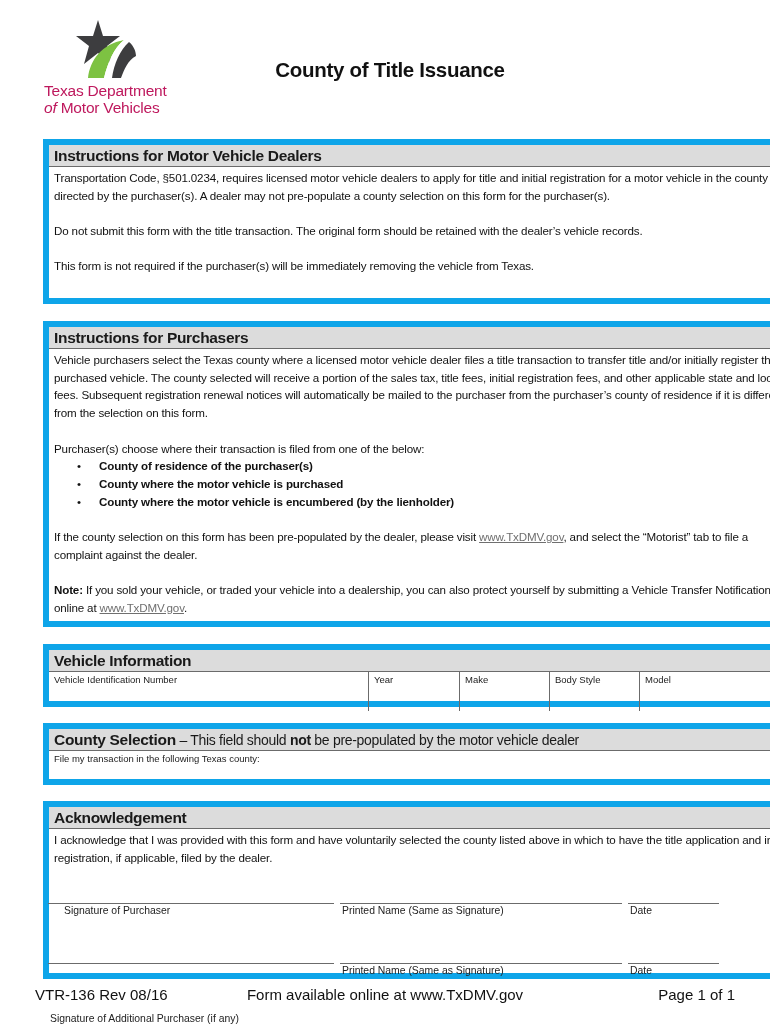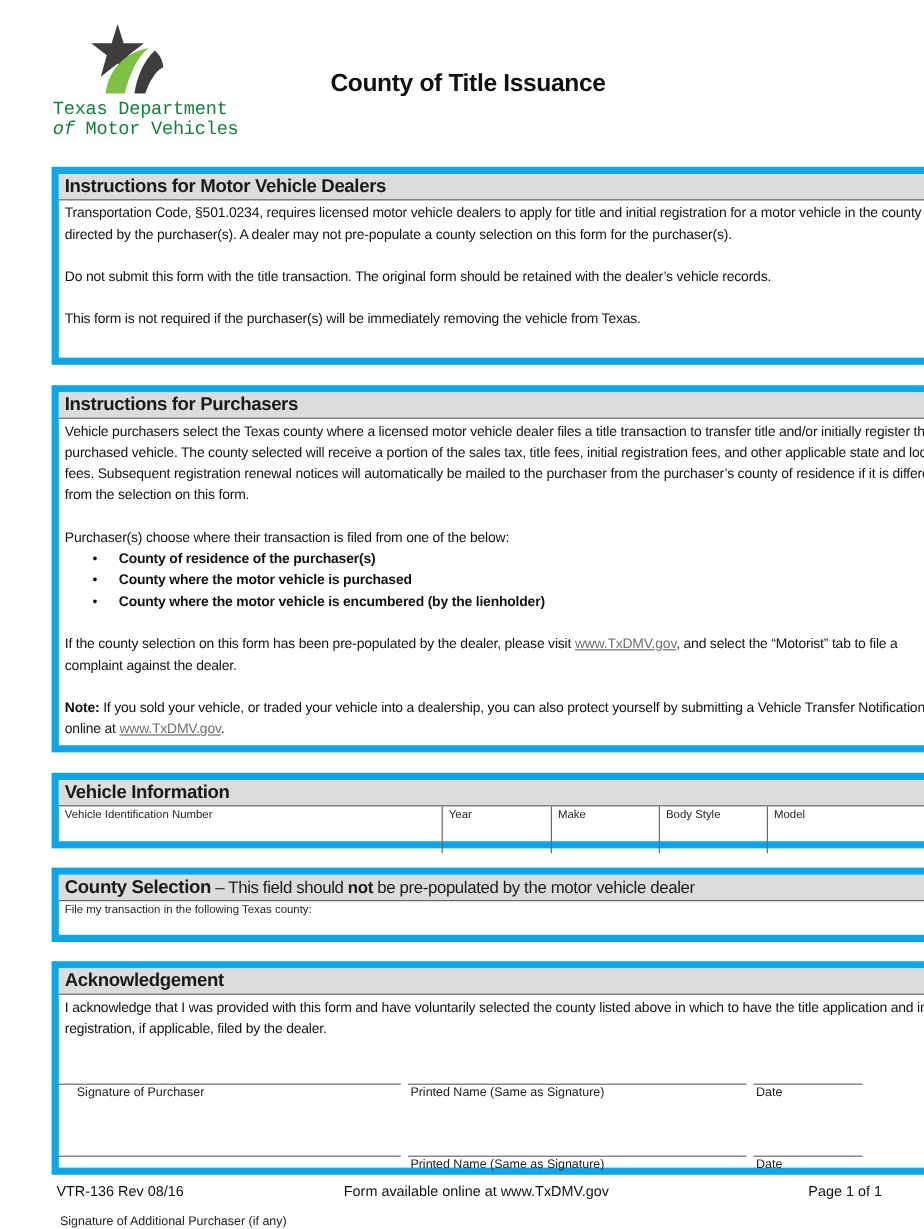--- a/index.html
+++ b/index.html
@@ -6,22 +6,22 @@
   body {
     width: 770px; height: 1024px; position: relative; overflow: hidden;
     font-family: "Liberation Sans", sans-serif; color: #111;
   }
   .abs { position: absolute; }
 
   
   .logo { left: 40px; top: 20px; width: 150px; height: 100px; }
   .logo svg { position: absolute; left: 34px; top: 0; }
   .logo .l1, .logo .l2 {
-    position: absolute; left: 4px; font-family: Liberation Mono, monospace;
-    font-size: 15.5px; color: #15803d; white-space: nowrap; letter-spacing: -0.2px;
+    position: absolute; left: 4px; font-family: Liberation Sans, sans-serif;
+    font-size: 15.5px; color: #be185d; white-space: nowrap; letter-spacing: -0.2px;
   }
   .logo .l1 { top: 62px; }
   .logo .l2 { top: 79px; }
   .logo .l2 i { font-style: italic; }
 
   .title {
     left: 0; width: 770px; top: 58px; text-align: center; padding-left: 5px;
     font-size: 20.5px; font-weight: bold; color: #111; letter-spacing: -0.3px;
   }
 
@@ -58,21 +58,21 @@
     font-size: 9.5px; color: #222; height: 39px;
   }
   .veh-cell:first-child { border-left: none; }
 
   .small-label { font-size: 9.5px; color: #222; padding: 2px 5px; }
 
   
   .sig-line { position: absolute; height: 0; border-top: 1px solid #6b6b6b; }
   .sig-label { position: absolute; font-size: 10.4px; color: #222; white-space: nowrap; }
 
-  .footer { top: 986px; font-size: 12px; color: #111; white-space: nowrap; margin-left: 12px; }
+  .footer { top: 986px; font-size: 15px; color: #111; white-space: nowrap; }
 </style>
 </head>
 <body>
 
 <div class="abs logo">
   <svg width="64" height="60" viewBox="0 0 64 60">
 
     <polygon points="24,0 29,16 46,16 33,26 38,44 24,33 10,44 15,26 2,16 19,16" fill="#3d3d3f"></polygon>
 
     <path d="M14,58 C16,40 28,24 50,20 C40,28 34,42 30,58 Z" fill="#7dc242"></path>

